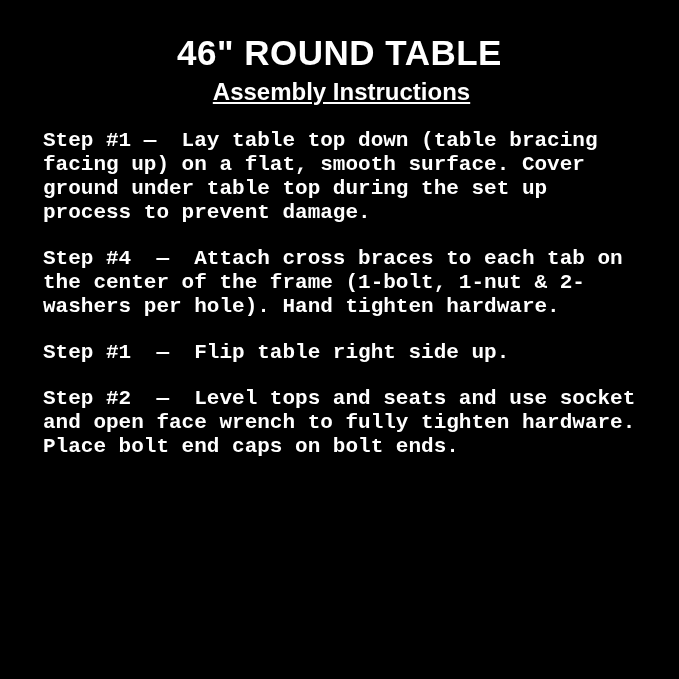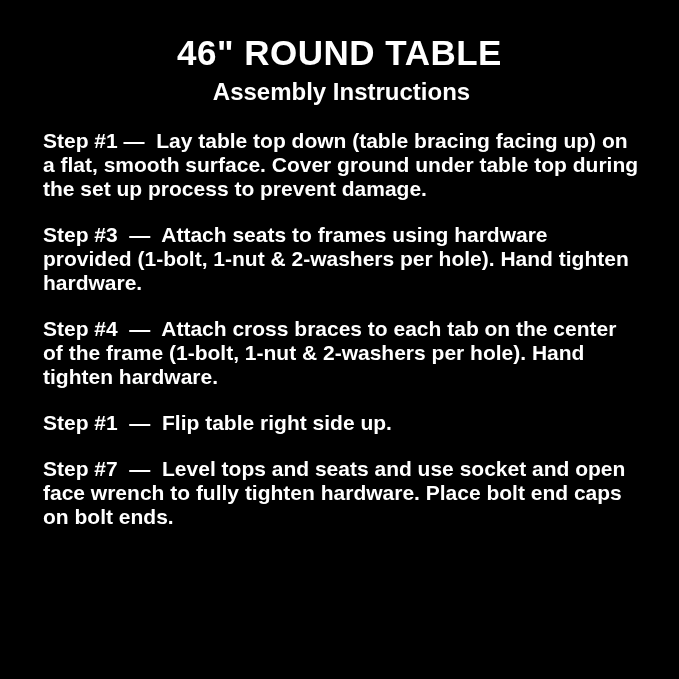--- a/index.html
+++ b/index.html
@@ -27,41 +27,42 @@
     font-size: 35px;
     line-height: 1.1;
     letter-spacing: 0.5px;
     font-weight: bold;
   }
   .poster-subtitle {
     margin: 6px 0 0 4px;
     font-size: 24px;
     line-height: 1.1;
     font-weight: bold;
+    text-decoration: underline;
   }
   .steps {
     margin: 24px 38px 0 43px;
     max-width: 600px;
+    font-family: Liberation Mono, monospace;
   }
   .step {
     margin: 0 0 22px 0;
     font-size: 21px;
     line-height: 24px;
     font-weight: bold;
     white-space: pre-wrap;
   }
 </style>
 </head>
 <body>
 
 <div class="poster">
   <header class="poster-header">
     <h1 class="poster-title">46" ROUND TABLE</h1>
     <h2 class="poster-subtitle">Assembly Instructions</h2>
   </header>
   <main class="steps">
     <p class="step">Step #1 —  Lay table top down (table bracing facing up) on a flat, smooth surface. Cover ground under table top during the set up process to prevent damage.</p>
-    <p class="step">Step #3  —  Attach seats to frames using hardware provided (1-bolt, 1-nut &amp; 2-washers per hole). Hand tighten hardware.</p>
     <p class="step">Step #4  —  Attach cross braces to each tab on the center of the frame (1-bolt, 1-nut &amp; 2-washers per hole). Hand tighten hardware.</p>
     <p class="step">Step #1  —  Flip table right side up.</p>
-    <p class="step">Step #7  —  Level tops and seats and use socket and open face wrench to fully tighten hardware. Place bolt end caps on bolt ends.</p>
+    <p class="step">Step #2  —  Level tops and seats and use socket and open face wrench to fully tighten hardware. Place bolt end caps on bolt ends.</p>
   </main>
 </div>
 
 </body></html>

